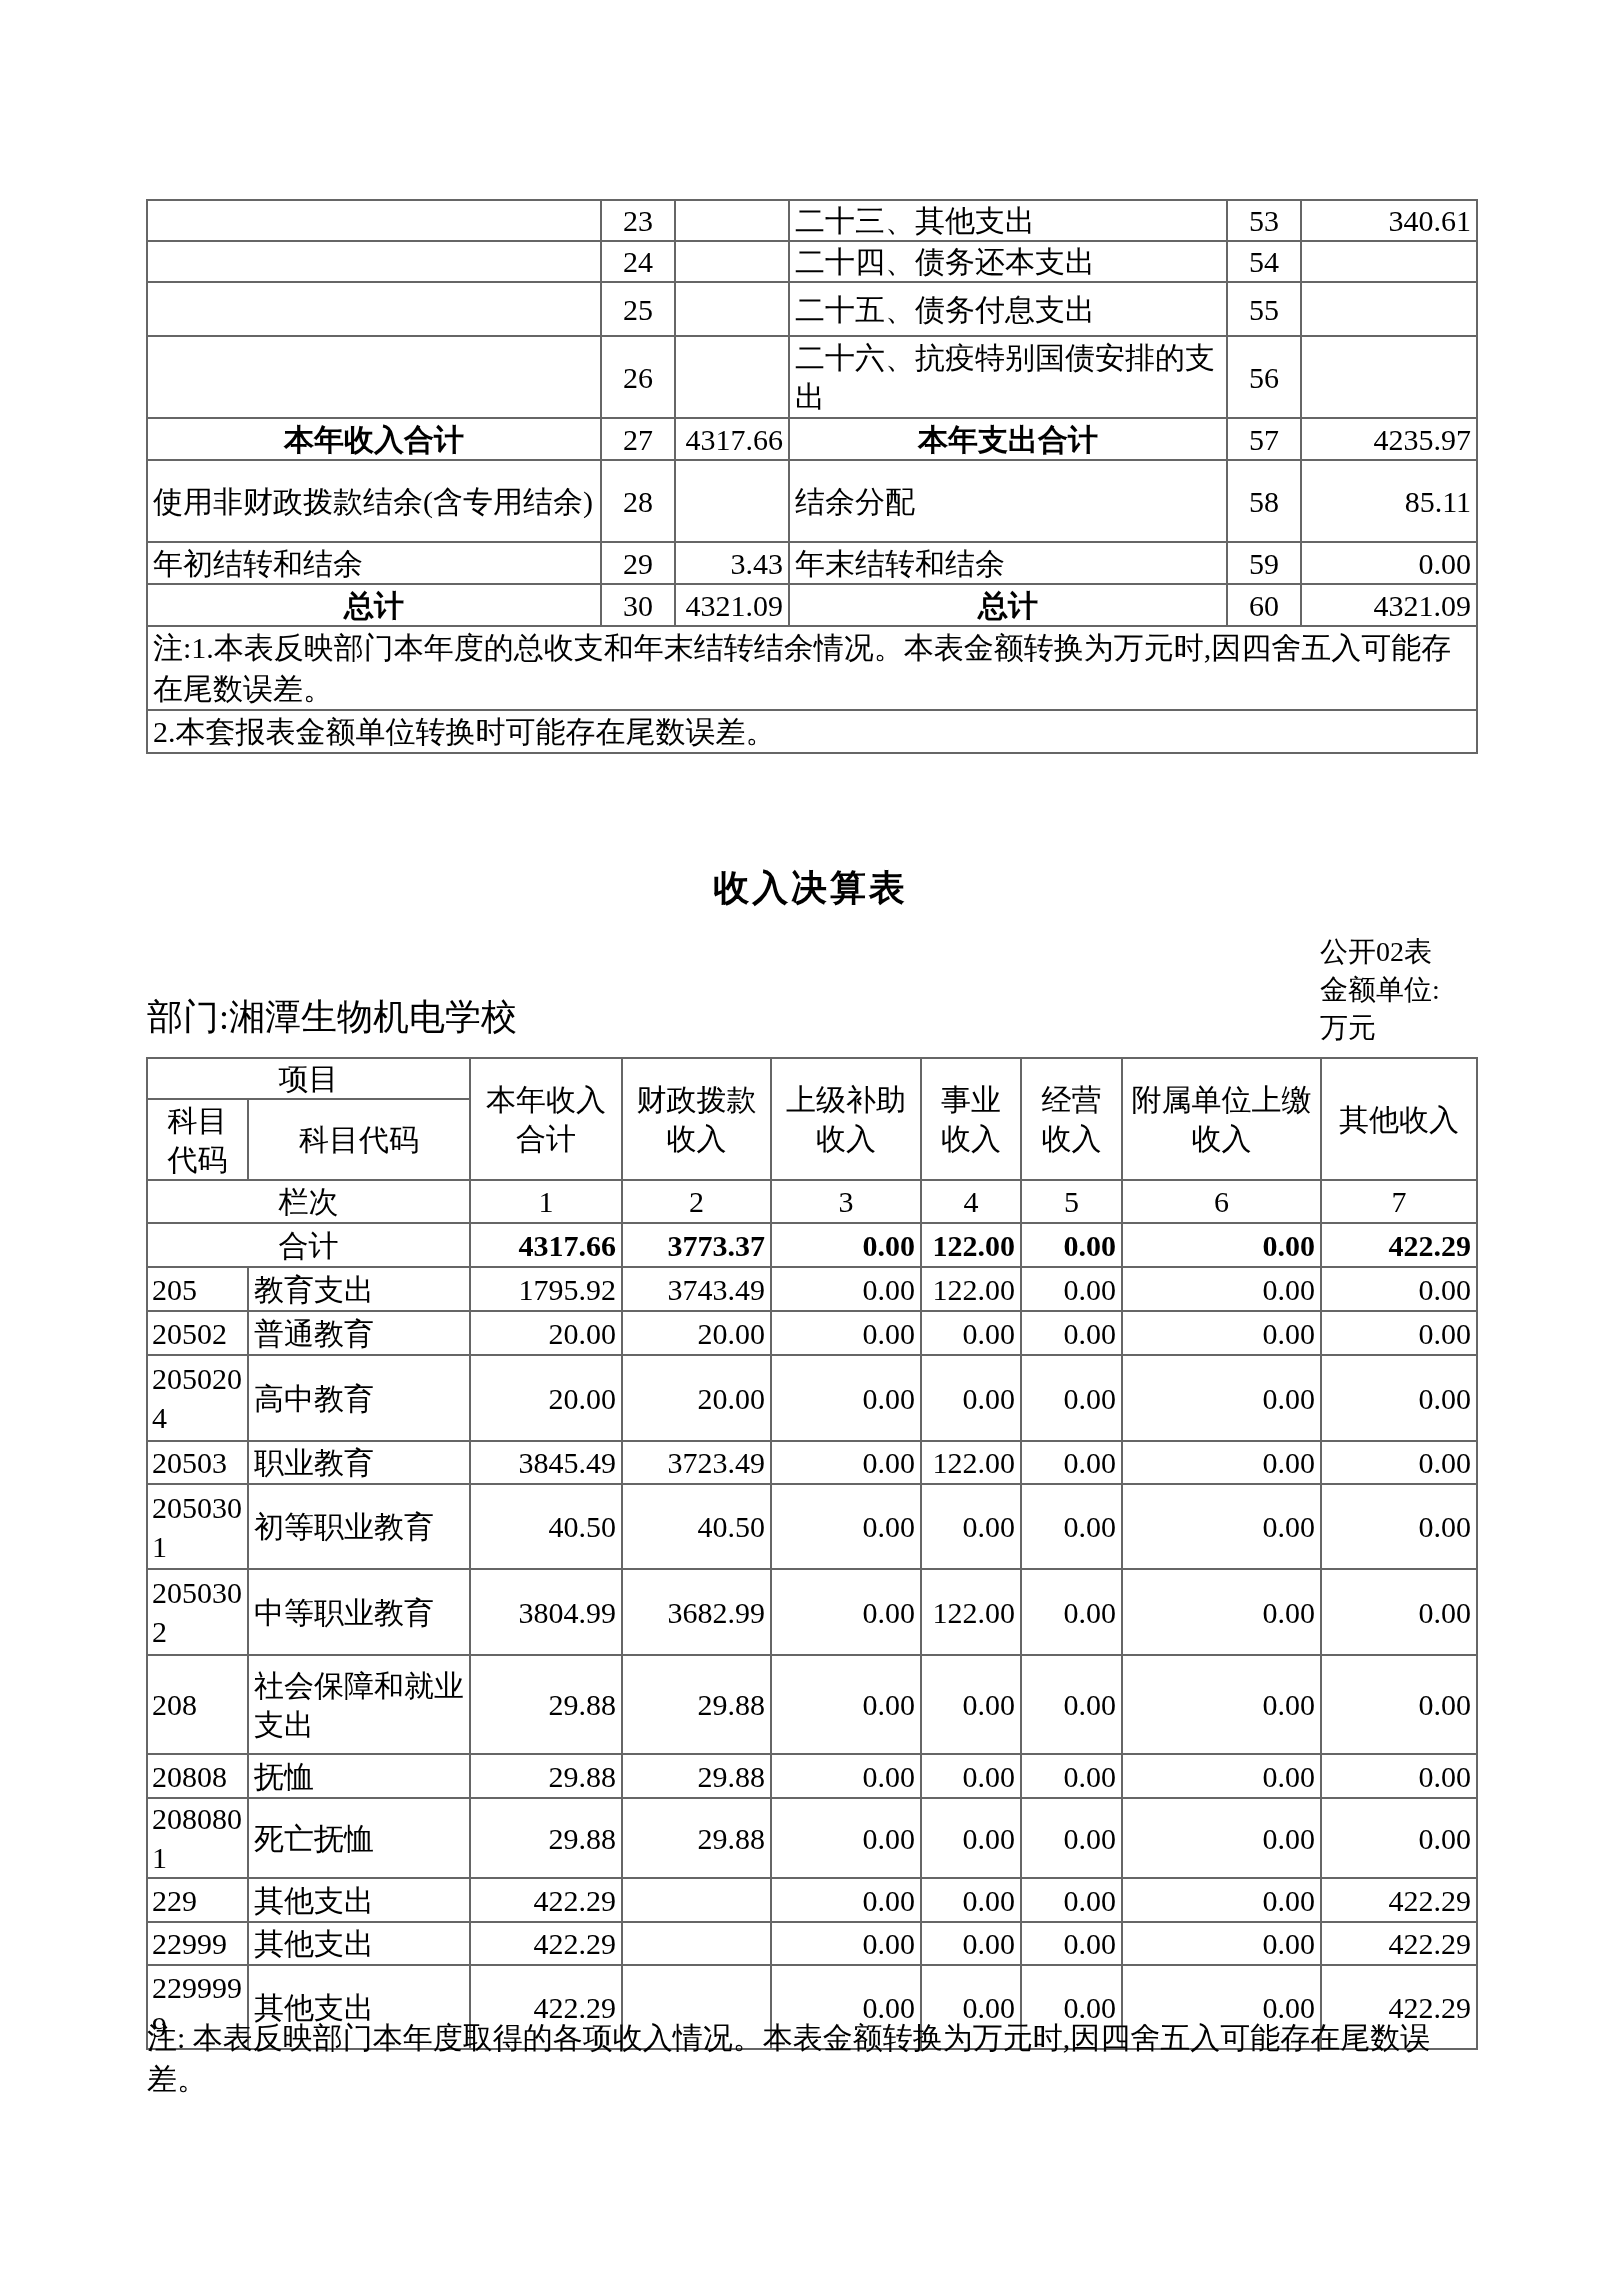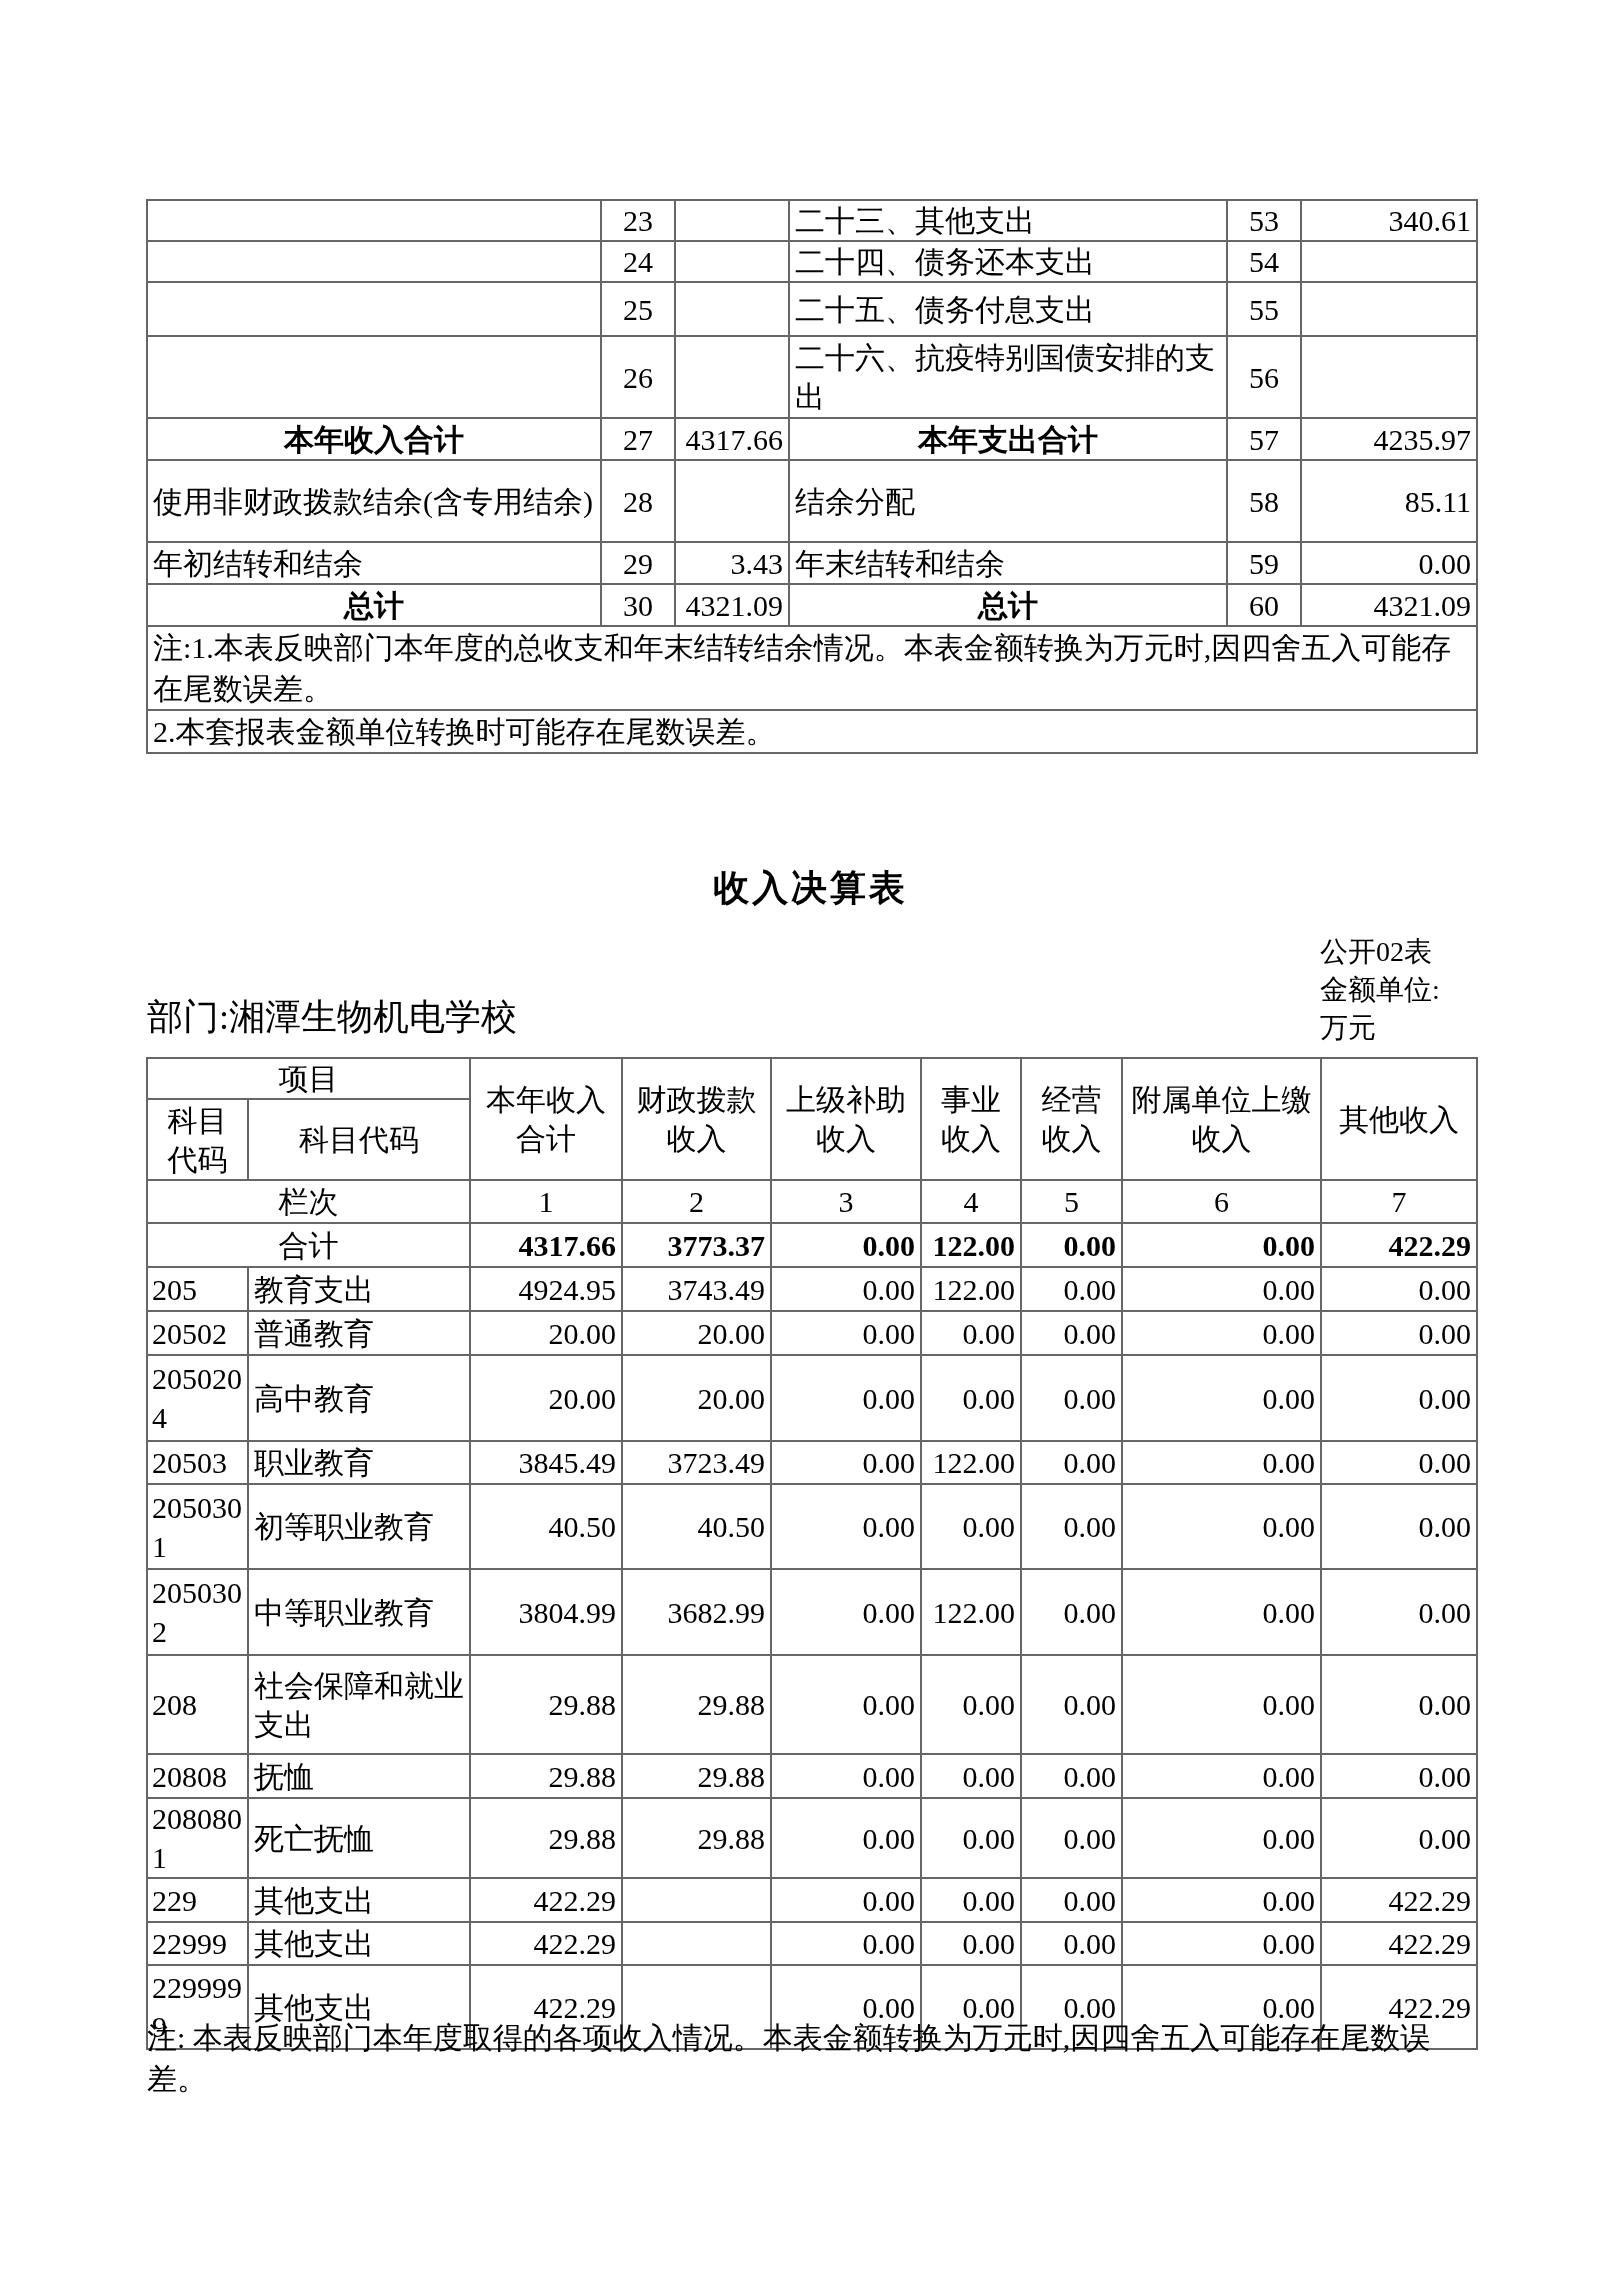--- a/index.html
+++ b/index.html
@@ -180,21 +180,21 @@
           <td class="ar bold">3773.37</td>
           <td class="ar bold">0.00</td>
           <td class="ar bold">122.00</td>
           <td class="ar bold">0.00</td>
           <td class="ar bold">0.00</td>
           <td class="ar bold">422.29</td>
         </tr>
         <tr style="height: 44px;">
           <td class="al code">205</td>
           <td class="al">教育支出</td>
-          <td class="ar">4924.95</td>
+          <td class="ar">1795.92</td>
           <td class="ar">3743.49</td>
           <td class="ar">0.00</td>
           <td class="ar">122.00</td>
           <td class="ar">0.00</td>
           <td class="ar">0.00</td>
           <td class="ar">0.00</td>
         </tr>
         <tr style="height: 44px;">
           <td class="al code">20502</td>
           <td class="al">普通教育</td>

